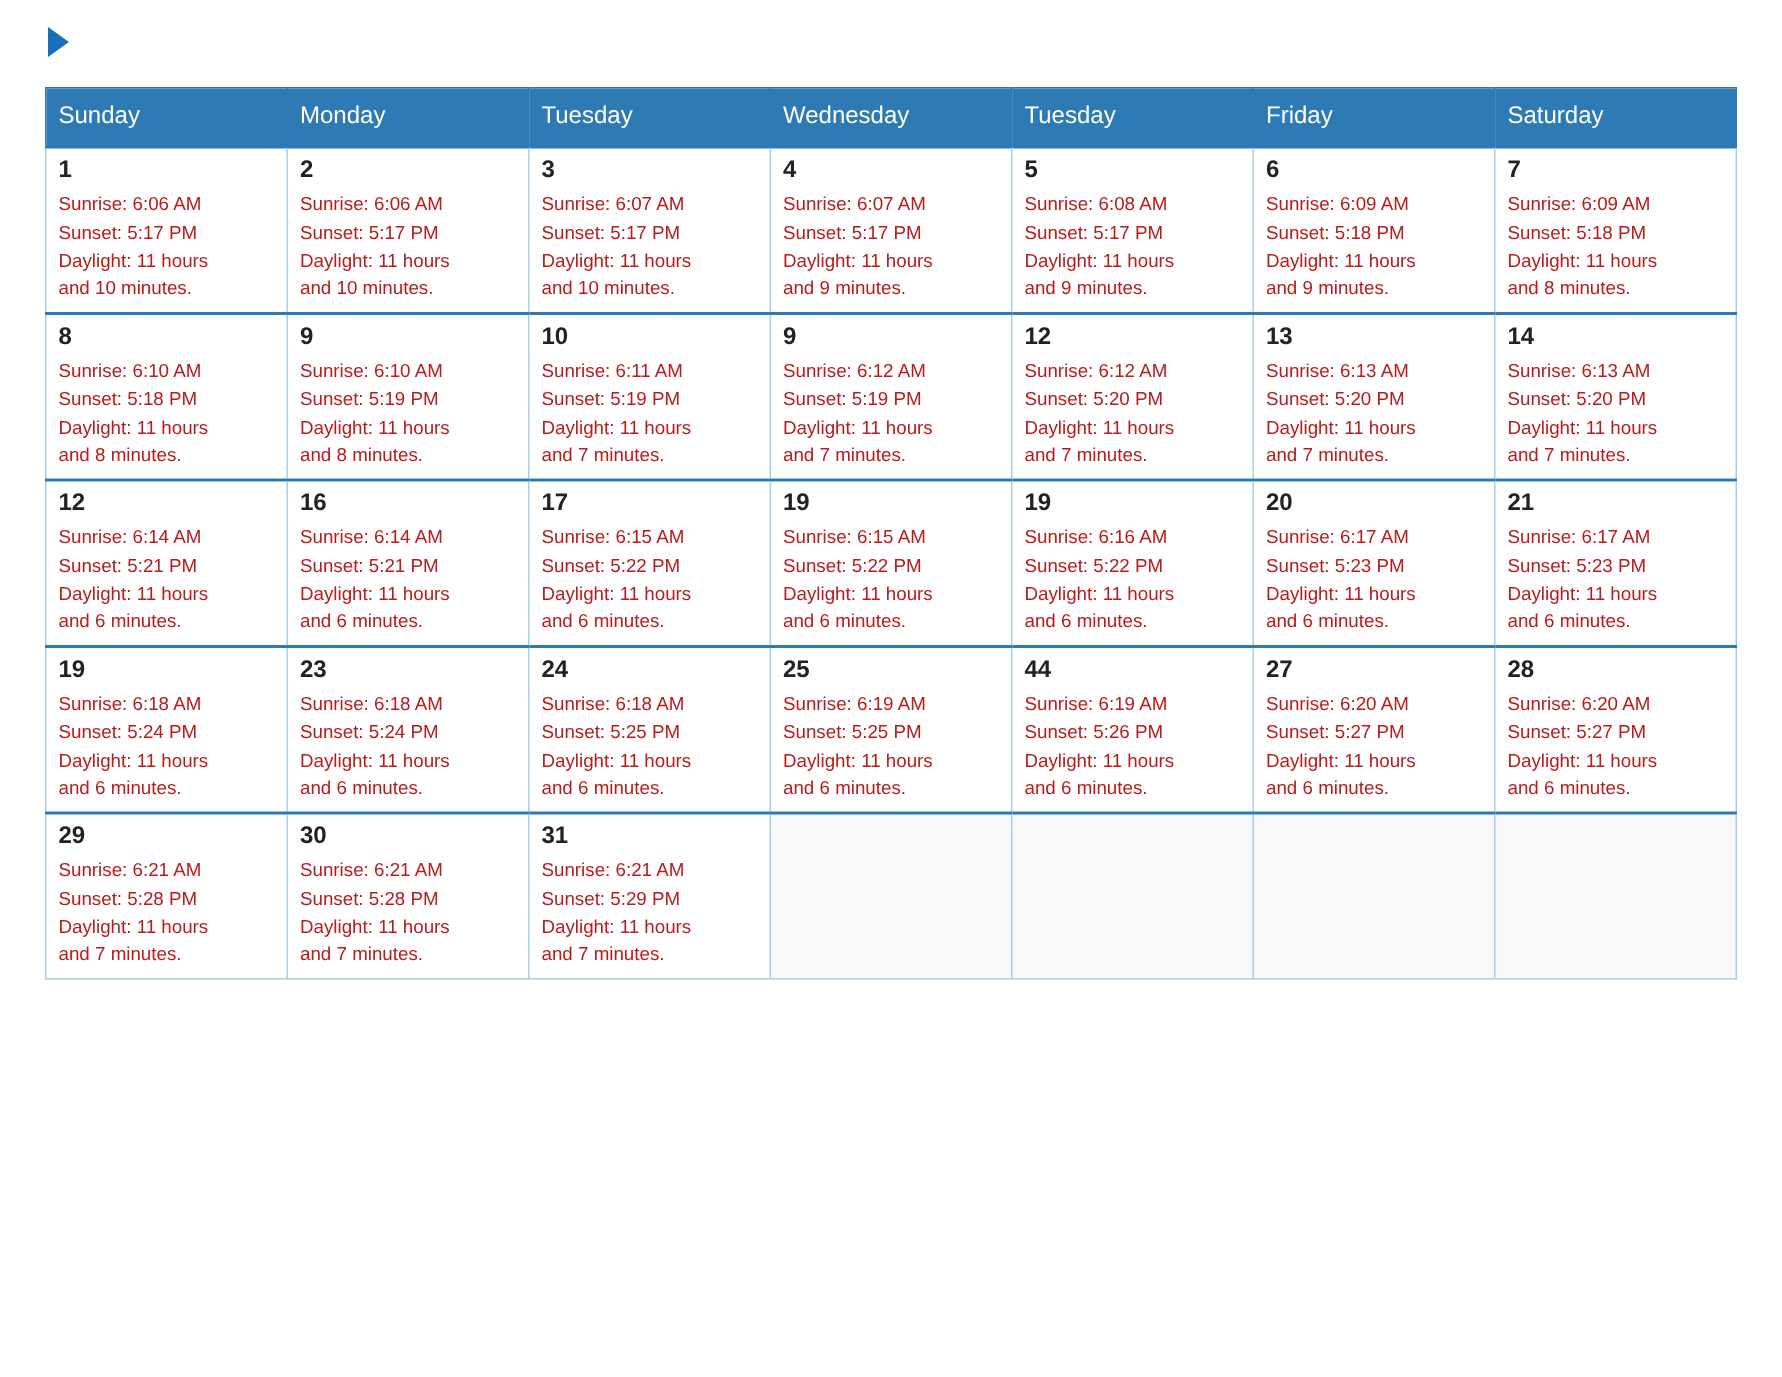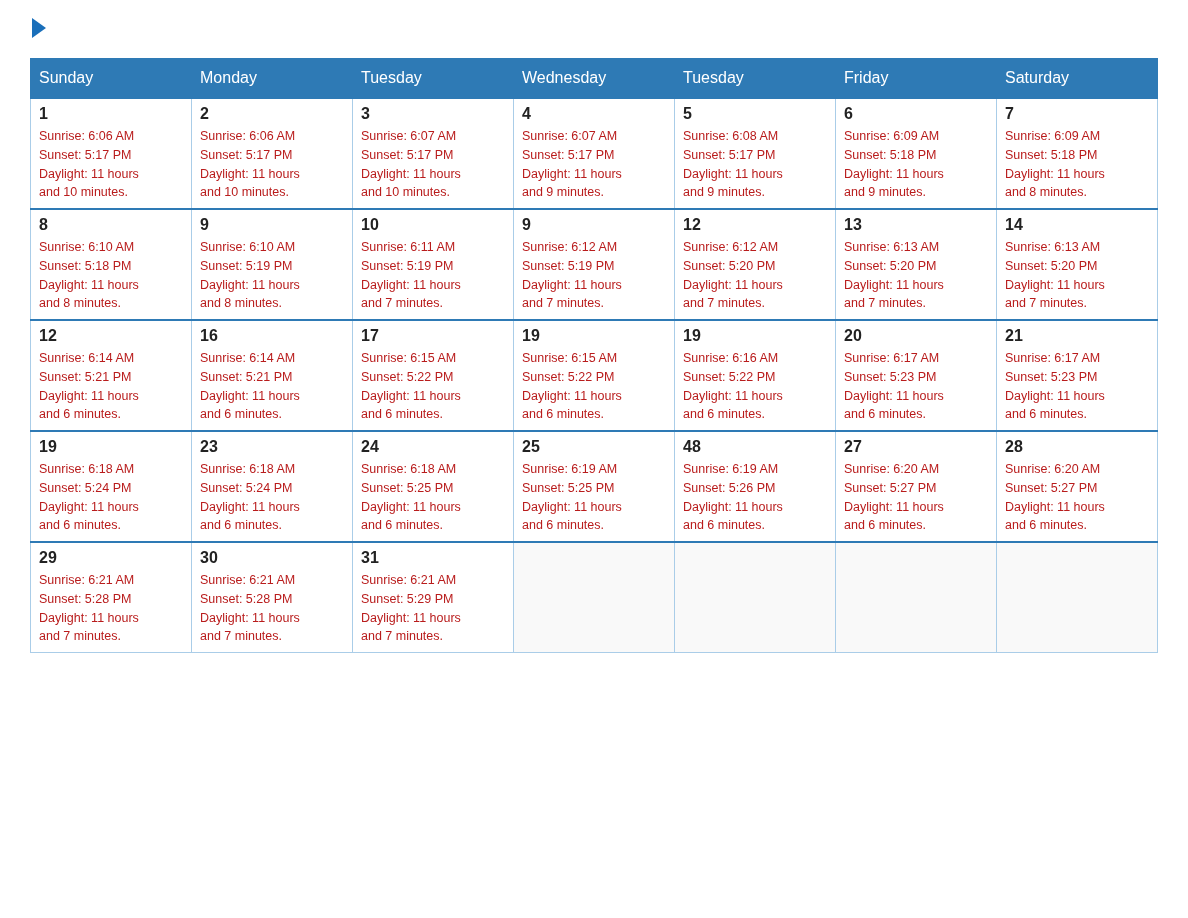--- a/index.html
+++ b/index.html
@@ -240,21 +240,21 @@
         </td>
         <td>
           <span class="day-number">24</span>
           <div class="day-info">Sunrise: 6:18 AM<br>Sunset: 5:25 PM<br>Daylight: 11 hours<br>and 6 minutes.</div>
         </td>
         <td>
           <span class="day-number">25</span>
           <div class="day-info">Sunrise: 6:19 AM<br>Sunset: 5:25 PM<br>Daylight: 11 hours<br>and 6 minutes.</div>
         </td>
         <td>
-          <span class="day-number">48</span>
+          <span class="day-number">44</span>
           <div class="day-info">Sunrise: 6:19 AM<br>Sunset: 5:26 PM<br>Daylight: 11 hours<br>and 6 minutes.</div>
         </td>
         <td>
           <span class="day-number">27</span>
           <div class="day-info">Sunrise: 6:20 AM<br>Sunset: 5:27 PM<br>Daylight: 11 hours<br>and 6 minutes.</div>
         </td>
         <td>
           <span class="day-number">28</span>
           <div class="day-info">Sunrise: 6:20 AM<br>Sunset: 5:27 PM<br>Daylight: 11 hours<br>and 6 minutes.</div>
         </td>

